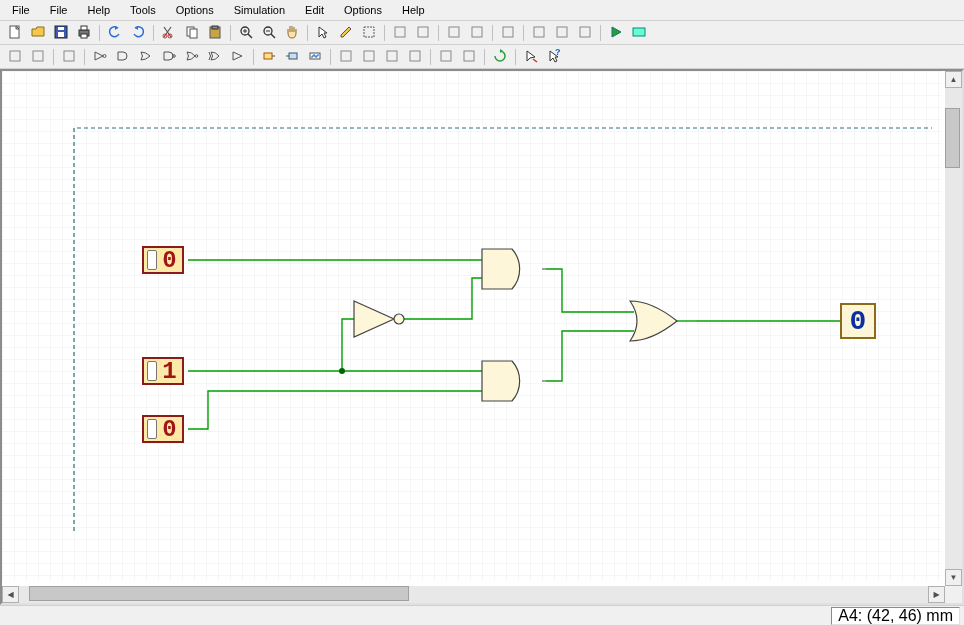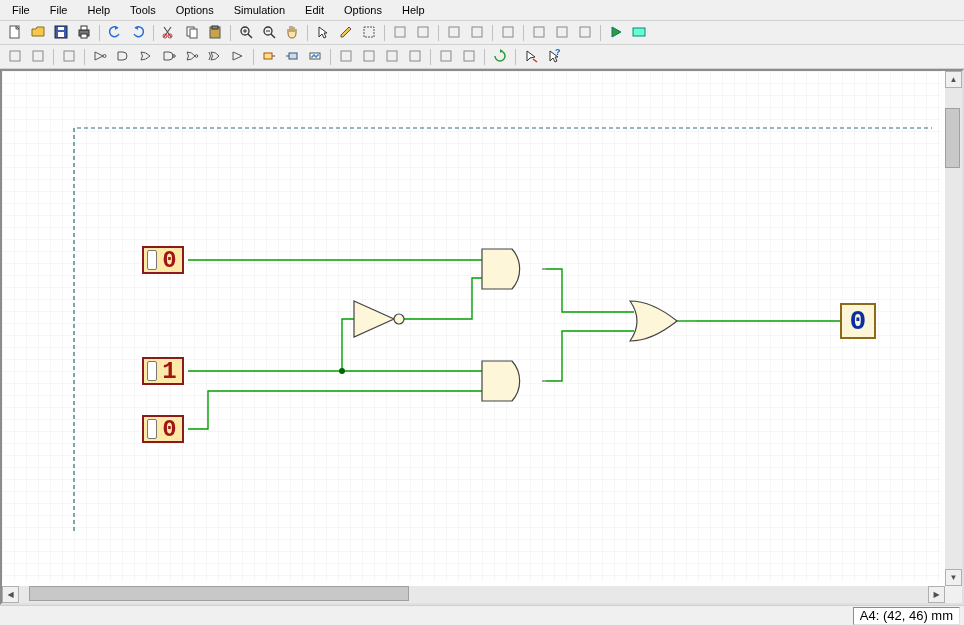--- a/index.html
+++ b/index.html
@@ -96,21 +96,21 @@
   .scroll-thumb-v { position:absolute; left:0; width:15px; background:#c8c8c8; border:1px solid #a0a0a0; top:20px; height:60px; }
   .scroll-thumb-h { position:absolute; top:0; height:15px; background:#c8c8c8; border:1px solid #a0a0a0; left:10px; width:380px; }
   .scroll-corner {
     position:absolute; right:0; bottom:0; width:17px; height:17px; background:#f0f0f0;
   }
   .statusbar {
     display: flex;
     height: 20px;
     background: #f0f0f0;
     border-top: 1px solid #d0d0d0;
-    font-size: 13px;
+    font-size: 16px;
     align-items: center;
   }
   .status-pane {
     border: 1px inset #e0e0e0;
     padding: 1px 6px;
     margin-left: auto;
     margin-right: 4px;
     height: 18px;
     display:flex;align-items:center;
     background:#fff;

